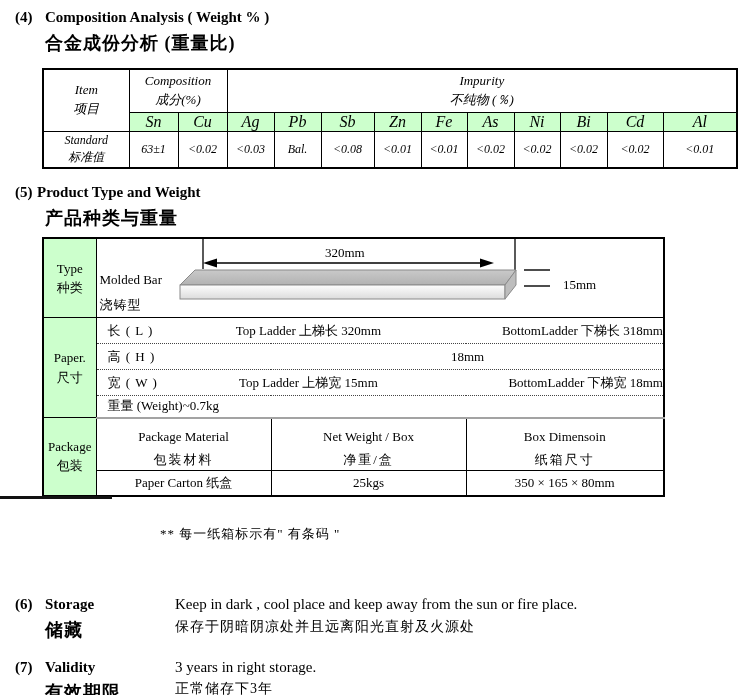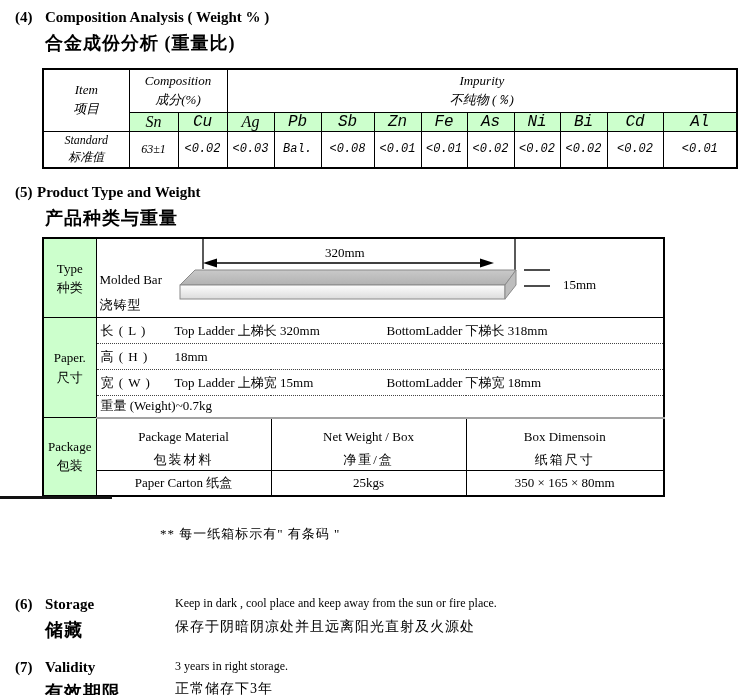--- a/index.html
+++ b/index.html
@@ -18,21 +18,21 @@
     border-collapse:collapse; table-layout:fixed; width:694px;
     font-size:13px; font-style:italic;
   }
   table.comp th, table.comp td {
     border:1px solid #000; text-align:center; vertical-align:middle;
     font-weight:normal; padding:0; overflow:hidden;
   }
   table.comp { border:2px solid #000; }
   table.comp .two span { display:block; line-height:1.45; }
   table.comp tr.elem th { background:var(--green,#ccffcc); height:18px; font-size:16px; }
-  table.comp tr.elem th.dl, table.comp td.dl { border-left:1px dotted #333;font-family:Liberation Mono, monospace; }
+  table.comp tr.elem th.dl, table.comp td.dl { border-left:1px dotted #333; }
   table.comp tr.vals td { height:37px; font-size:12px; }
   table.comp tr.hdr th { height:43px; }
 
   
   table.prod {
     border-collapse:collapse; table-layout:fixed; width:621px;
     font-size:13px; border:2px solid #000;
   }
   table.prod td { border:1px solid #000; padding:0; vertical-align:middle; }
   td.glabel {
@@ -40,33 +40,33 @@
   }
   td.glabel span { display:block; line-height:1.5; }
   .type-box { position:relative; width:100%; height:78px; }
   .type-box .tv  { position:absolute; left:3px; top:33px; font-size:13px; }
   .type-box .tvz { position:absolute; left:3px; top:57px; font-size:13px; letter-spacing:1px; }
   .type-box svg { position:absolute; left:0; top:0; }
 
   td.dimrow { border-left:none; }
   tr.dim td.dimrow { border-bottom:1px dotted #444; border-top:none; height:26px; }
   tr.dim.last td.dimrow { border-bottom:2px solid #a3a3a3; height:22px; }
-  .dimflex { display:flex; align-items:center; padding-left:4px; }
+  .dimflex { display:flex; align-items:center; padding-left:11px;justify-content:space-between; }
   .dimflex .lab { width:74px; letter-spacing:1px; }
   .dimflex .s1 { width:212px; }
 
   td.pkg { text-align:center; }
   tr.pkghdr td.pkg { height:53px;margin-left:12px; }
   tr.pkghdr td.pkg span { display:block; line-height:1.0; }
   tr.pkghdr td.pkg .pe { margin-top:7px; }
   tr.pkghdr td.pkg .pz { margin-top:10px; letter-spacing:2px; }
   tr.pkgval td.pkg { height:25px; }
 
   .note { font-size:13px; letter-spacing:1px; }
-  .body-en { font-size:12px; }
+  .body-en { font-size:15px; }
   .body-zh { font-size:14px; letter-spacing:1px; }
   .artifact-line { background:#111; }
 </style>
 </head>
 <body>
 
 <div class="abs en-h" style="left:15px; top:9px;">(4)</div>
 <div class="abs en-h" style="left:45px; top:9px;">Composition Analysis ( Weight % )</div>
 <div class="abs zh-h" style="left:45px; top:31px;">合金成份分析 (重量比)</div>
 

